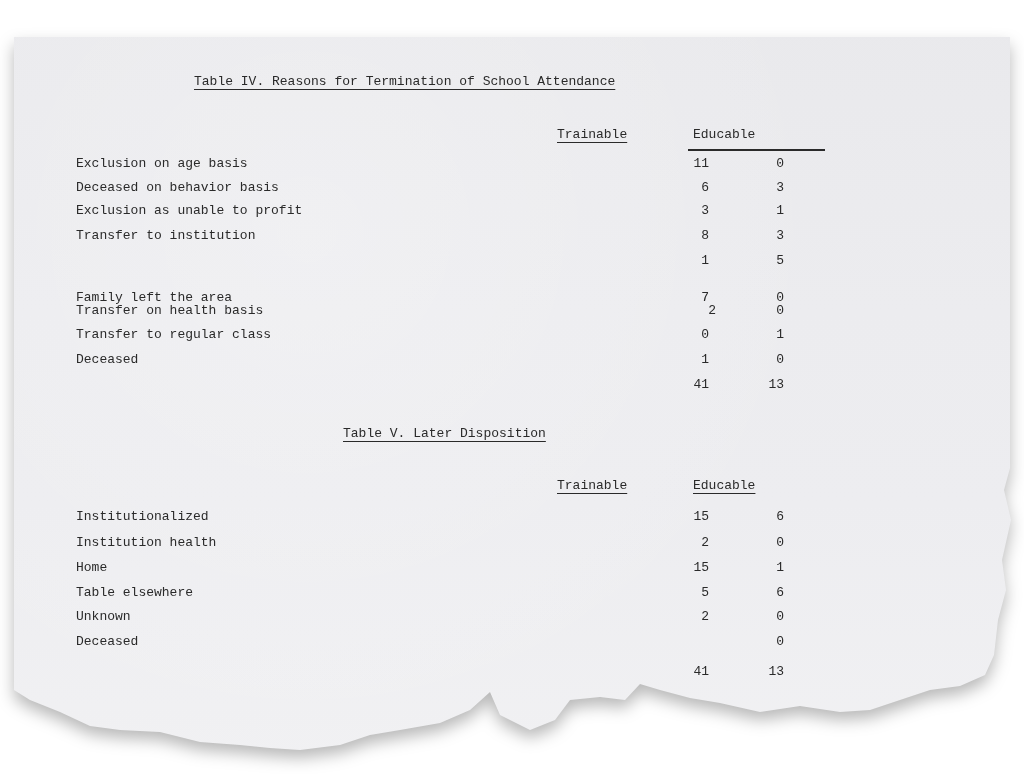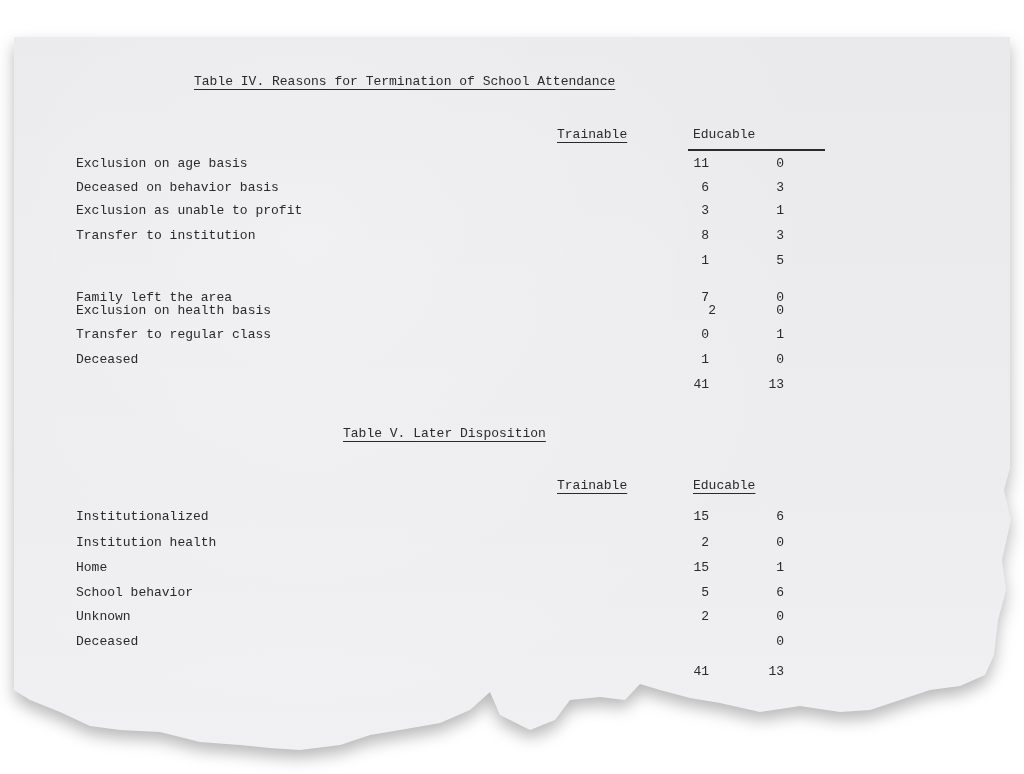--- a/index.html
+++ b/index.html
@@ -90,21 +90,21 @@
   <div class="row" style="top:249px;">
     <span class="num-t">1</span>
     <span class="num-e">5</span>
   </div>
   <div class="row" style="top:262px;margin-top:24px;">
     <span class="label">Family left the area</span>
     <span class="num-t">7</span>
     <span class="num-e">0</span>
   </div>
   <div class="row" style="top:299px;">
-    <span class="label">Exclusion on health basis</span>
+    <span class="label">Transfer on health basis</span>
     <span class="num-t" style="right:80px;">2</span>
     <span class="num-e">0</span>
   </div>
   <div class="row" style="top:323px;font-family:Liberation Mono, monospace;">
     <span class="label">Transfer to regular class</span>
     <span class="num-t">0</span>
     <span class="num-e">1</span>
   </div>
   <div class="row" style="top:348px;">
     <span class="label">Deceased</span>
@@ -129,21 +129,21 @@
     <span class="label">Institution health</span>
     <span class="num-t">2</span>
     <span class="num-e">0</span>
   </div>
   <div class="row" style="top:556px;">
     <span class="label">Home</span>
     <span class="num-t">15</span>
     <span class="num-e">1</span>
   </div>
   <div class="row" style="top:581px;">
-    <span class="label">School behavior</span>
+    <span class="label">Table elsewhere</span>
     <span class="num-t">5</span>
     <span class="num-e">6</span>
   </div>
   <div class="row" style="top:605px;">
     <span class="label">Unknown</span>
     <span class="num-t">2</span>
     <span class="num-e">0</span>
   </div>
   <div class="row" style="top:630px;">
     <span class="label">Deceased</span>

